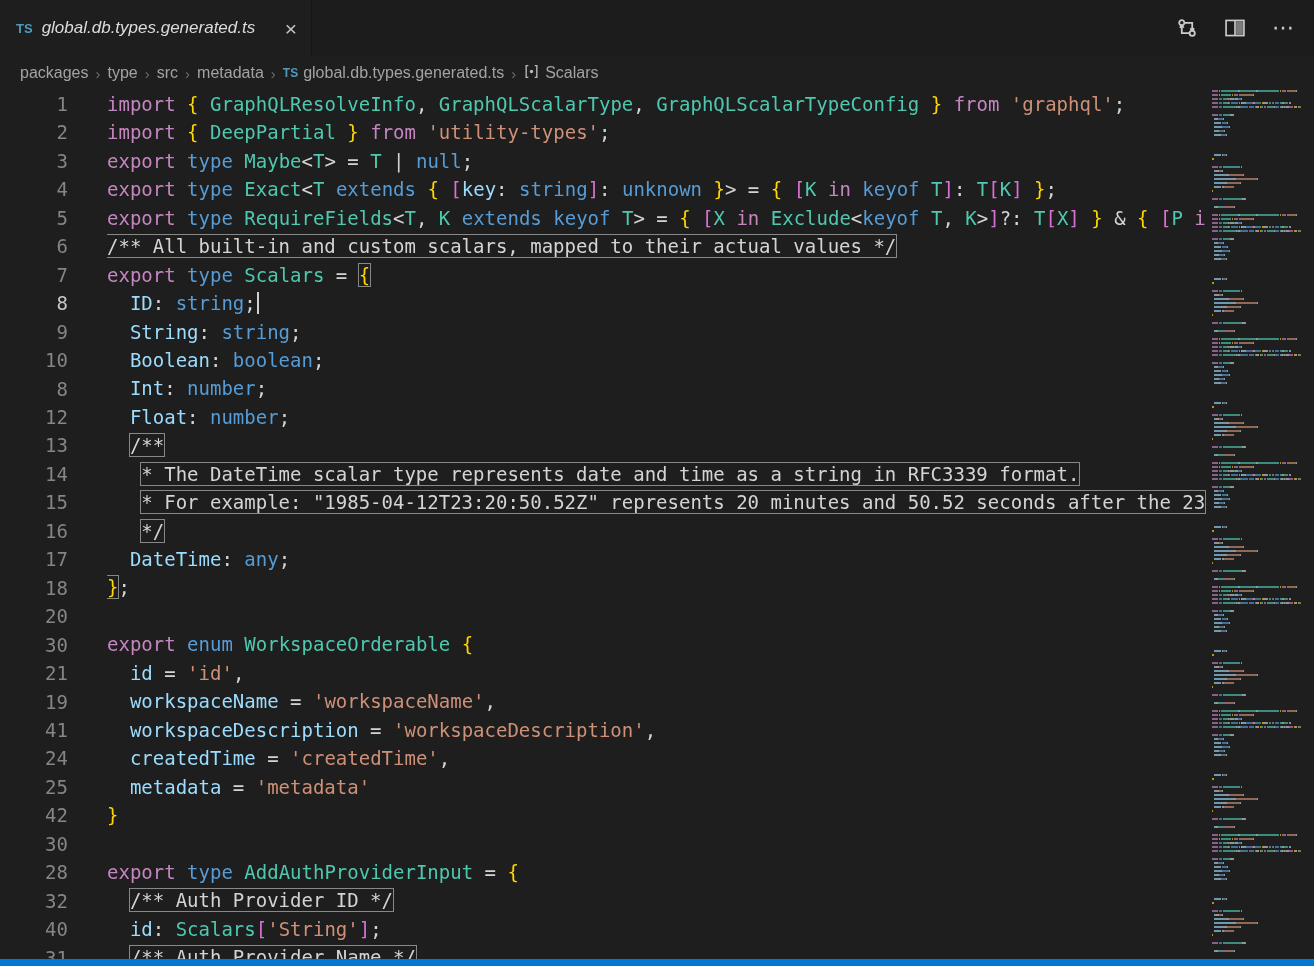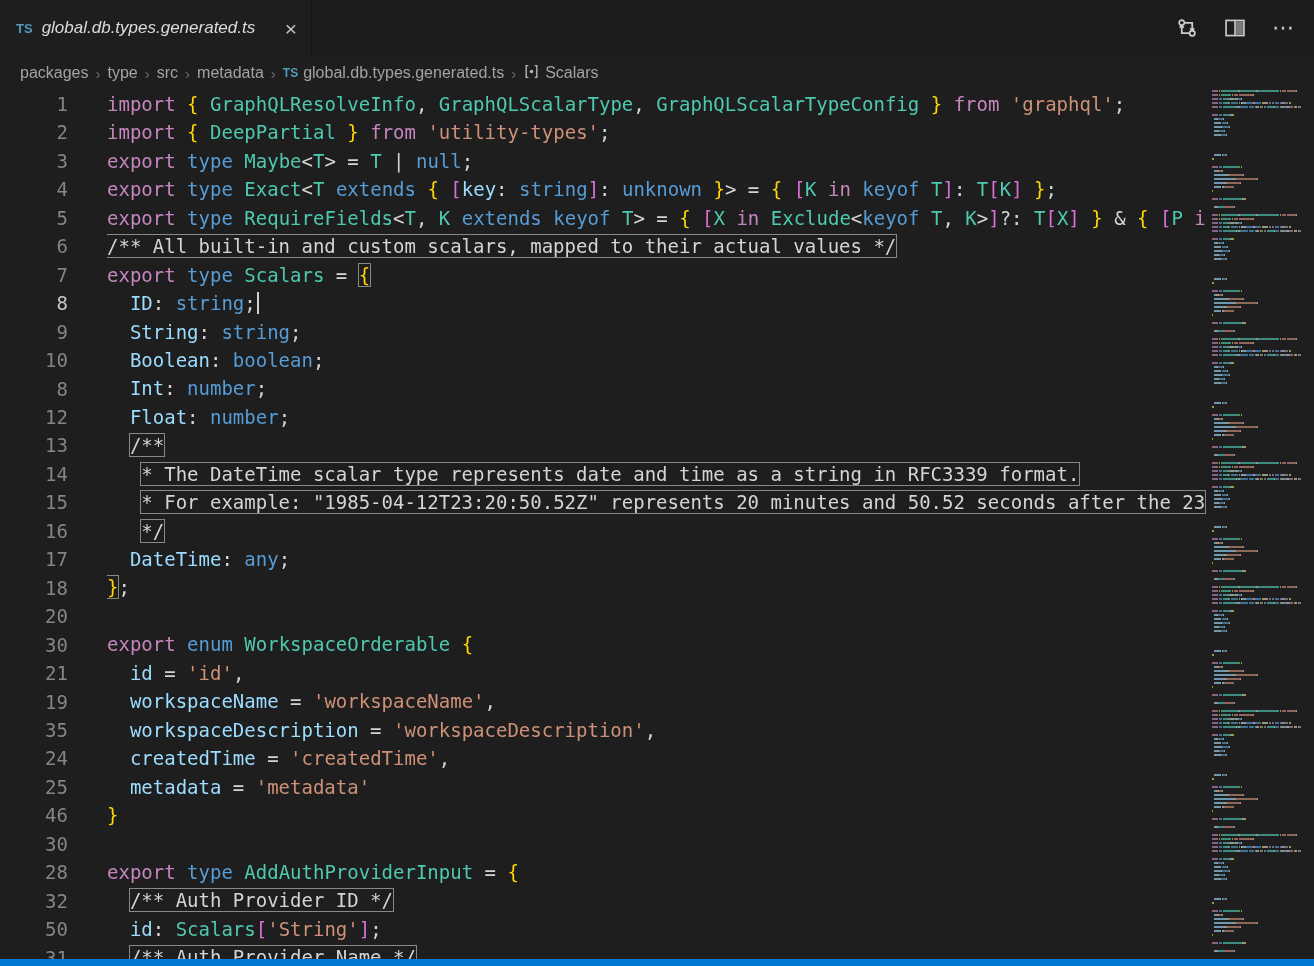--- a/index.html
+++ b/index.html
@@ -128,28 +128,28 @@
       <div class="ln">13</div>
       <div class="ln">14</div>
       <div class="ln">15</div>
       <div class="ln">16</div>
       <div class="ln">17</div>
       <div class="ln">18</div>
       <div class="ln">20</div>
       <div class="ln">30</div>
       <div class="ln">21</div>
       <div class="ln">19</div>
-      <div class="ln">35</div>
+      <div class="ln">41</div>
       <div class="ln">24</div>
       <div class="ln">25</div>
-      <div class="ln">46</div>
+      <div class="ln">42</div>
       <div class="ln">30</div>
       <div class="ln">28</div>
       <div class="ln">32</div>
-      <div class="ln">50</div>
+      <div class="ln">40</div>
       <div class="ln">31</div>
     </div>
   <div class="code-area"><div class="cl"><span style="color: rgb(197, 134, 192);">import</span><span style="color: rgb(212, 212, 212);"> </span><span style="color: rgb(255, 215, 0);">{</span><span style="color: rgb(212, 212, 212);"> </span><span style="color: rgb(78, 201, 176);">GraphQLResolveInfo</span><span style="color: rgb(212, 212, 212);">, </span><span style="color: rgb(78, 201, 176);">GraphQLScalarType</span><span style="color: rgb(212, 212, 212);">, </span><span style="color: rgb(78, 201, 176);">GraphQLScalarTypeConfig</span><span style="color: rgb(212, 212, 212);"> </span><span style="color: rgb(255, 215, 0);">}</span><span style="color: rgb(212, 212, 212);"> </span><span style="color: rgb(197, 134, 192);">from</span><span style="color: rgb(212, 212, 212);"> </span><span style="color: rgb(206, 145, 120);">'graphql'</span><span style="color: rgb(212, 212, 212);">;</span></div><div class="cl"><span style="color: rgb(197, 134, 192);">import</span><span style="color: rgb(212, 212, 212);"> </span><span style="color: rgb(255, 215, 0);">{</span><span style="color: rgb(212, 212, 212);"> </span><span style="color: rgb(78, 201, 176);">DeepPartial</span><span style="color: rgb(212, 212, 212);"> </span><span style="color: rgb(255, 215, 0);">}</span><span style="color: rgb(212, 212, 212);"> </span><span style="color: rgb(197, 134, 192);">from</span><span style="color: rgb(212, 212, 212);"> </span><span style="color: rgb(206, 145, 120);">'utility-types'</span><span style="color: rgb(212, 212, 212);">;</span></div><div class="cl"><span style="color: rgb(197, 134, 192);">export</span><span style="color: rgb(212, 212, 212);"> </span><span style="color: rgb(86, 156, 214);">type</span><span style="color: rgb(212, 212, 212);"> </span><span style="color: rgb(78, 201, 176);">Maybe</span><span style="color: rgb(212, 212, 212);">&lt;</span><span style="color: rgb(78, 201, 176);">T</span><span style="color: rgb(212, 212, 212);">&gt;</span><span style="color: rgb(212, 212, 212);"> = </span><span style="color: rgb(78, 201, 176);">T</span><span style="color: rgb(212, 212, 212);"> | </span><span style="color: rgb(86, 156, 214);">null</span><span style="color: rgb(212, 212, 212);">;</span></div><div class="cl"><span style="color: rgb(197, 134, 192);">export</span><span style="color: rgb(212, 212, 212);"> </span><span style="color: rgb(86, 156, 214);">type</span><span style="color: rgb(212, 212, 212);"> </span><span style="color: rgb(78, 201, 176);">Exact</span><span style="color: rgb(212, 212, 212);">&lt;</span><span style="color: rgb(78, 201, 176);">T</span><span style="color: rgb(212, 212, 212);"> </span><span style="color: rgb(86, 156, 214);">extends</span><span style="color: rgb(212, 212, 212);"> </span><span style="color: rgb(255, 215, 0);">{</span><span style="color: rgb(212, 212, 212);"> </span><span style="color: rgb(218, 112, 214);">[</span><span style="color: rgb(156, 220, 254);">key</span><span style="color: rgb(212, 212, 212);">: </span><span style="color: rgb(86, 156, 214);">string</span><span style="color: rgb(218, 112, 214);">]</span><span style="color: rgb(212, 212, 212);">: </span><span style="color: rgb(86, 156, 214);">unknown</span><span style="color: rgb(212, 212, 212);"> </span><span style="color: rgb(255, 215, 0);">}</span><span style="color: rgb(212, 212, 212);">&gt;</span><span style="color: rgb(212, 212, 212);"> = </span><span style="color: rgb(255, 215, 0);">{</span><span style="color: rgb(212, 212, 212);"> </span><span style="color: rgb(218, 112, 214);">[</span><span style="color: rgb(78, 201, 176);">K</span><span style="color: rgb(212, 212, 212);"> </span><span style="color: rgb(197, 134, 192);">in</span><span style="color: rgb(212, 212, 212);"> </span><span style="color: rgb(86, 156, 214);">keyof</span><span style="color: rgb(212, 212, 212);"> </span><span style="color: rgb(78, 201, 176);">T</span><span style="color: rgb(218, 112, 214);">]</span><span style="color: rgb(212, 212, 212);">: </span><span style="color: rgb(78, 201, 176);">T</span><span style="color: rgb(218, 112, 214);">[</span><span style="color: rgb(78, 201, 176);">K</span><span style="color: rgb(218, 112, 214);">]</span><span style="color: rgb(212, 212, 212);"> </span><span style="color: rgb(255, 215, 0);">}</span><span style="color: rgb(212, 212, 212);">;</span></div><div class="cl"><span style="color: rgb(197, 134, 192);">export</span><span style="color: rgb(212, 212, 212);"> </span><span style="color: rgb(86, 156, 214);">type</span><span style="color: rgb(212, 212, 212);"> </span><span style="color: rgb(78, 201, 176);">RequireFields</span><span style="color: rgb(212, 212, 212);">&lt;</span><span style="color: rgb(78, 201, 176);">T</span><span style="color: rgb(212, 212, 212);">, </span><span style="color: rgb(78, 201, 176);">K</span><span style="color: rgb(212, 212, 212);"> </span><span style="color: rgb(86, 156, 214);">extends</span><span style="color: rgb(212, 212, 212);"> </span><span style="color: rgb(86, 156, 214);">keyof</span><span style="color: rgb(212, 212, 212);"> </span><span style="color: rgb(78, 201, 176);">T</span><span style="color: rgb(212, 212, 212);">&gt;</span><span style="color: rgb(212, 212, 212);"> = </span><span style="color: rgb(255, 215, 0);">{</span><span style="color: rgb(212, 212, 212);"> </span><span style="color: rgb(218, 112, 214);">[</span><span style="color: rgb(78, 201, 176);">X</span><span style="color: rgb(212, 212, 212);"> </span><span style="color: rgb(197, 134, 192);">in</span><span style="color: rgb(212, 212, 212);"> </span><span style="color: rgb(78, 201, 176);">Exclude</span><span style="color: rgb(212, 212, 212);">&lt;</span><span style="color: rgb(86, 156, 214);">keyof</span><span style="color: rgb(212, 212, 212);"> </span><span style="color: rgb(78, 201, 176);">T</span><span style="color: rgb(212, 212, 212);">, </span><span style="color: rgb(78, 201, 176);">K</span><span style="color: rgb(212, 212, 212);">&gt;</span><span style="color: rgb(218, 112, 214);">]</span><span style="color: rgb(212, 212, 212);">?: </span><span style="color: rgb(78, 201, 176);">T</span><span style="color: rgb(218, 112, 214);">[</span><span style="color: rgb(78, 201, 176);">X</span><span style="color: rgb(218, 112, 214);">]</span><span style="color: rgb(212, 212, 212);"> </span><span style="color: rgb(255, 215, 0);">}</span><span style="color: rgb(212, 212, 212);"> &amp; </span><span style="color: rgb(255, 215, 0);">{</span><span style="color: rgb(212, 212, 212);"> </span><span style="color: rgb(218, 112, 214);">[</span><span style="color: rgb(78, 201, 176);">P</span><span style="color: rgb(212, 212, 212);"> </span><span style="color: rgb(197, 134, 192);">i</span></div><div class="cl"><span class="match">/** All built-in and custom scalars, mapped to their actual values */</span></div><div class="cl"><span style="color: rgb(197, 134, 192);">export</span><span style="color: rgb(212, 212, 212);"> </span><span style="color: rgb(86, 156, 214);">type</span><span style="color: rgb(212, 212, 212);"> </span><span style="color: rgb(78, 201, 176);">Scalars</span><span style="color: rgb(212, 212, 212);"> = </span><span class="match" style="color: rgb(255, 215, 0);">{</span></div><div class="cl"><span style="color: rgb(212, 212, 212);">  </span><span style="color: rgb(156, 220, 254);">ID</span><span style="color: rgb(212, 212, 212);">: </span><span style="color: rgb(86, 156, 214);">string</span><span style="color: rgb(212, 212, 212);">;</span><span class="cursor"></span></div><div class="cl"><span style="color: rgb(212, 212, 212);">  </span><span style="color: rgb(156, 220, 254);">String</span><span style="color: rgb(212, 212, 212);">: </span><span style="color: rgb(86, 156, 214);">string</span><span style="color: rgb(212, 212, 212);">;</span></div><div class="cl"><span style="color: rgb(212, 212, 212);">  </span><span style="color: rgb(156, 220, 254);">Boolean</span><span style="color: rgb(212, 212, 212);">: </span><span style="color: rgb(86, 156, 214);">boolean</span><span style="color: rgb(212, 212, 212);">;</span></div><div class="cl"><span style="color: rgb(212, 212, 212);">  </span><span style="color: rgb(156, 220, 254);">Int</span><span style="color: rgb(212, 212, 212);">: </span><span style="color: rgb(86, 156, 214);">number</span><span style="color: rgb(212, 212, 212);">;</span></div><div class="cl"><span style="color: rgb(212, 212, 212);">  </span><span style="color: rgb(156, 220, 254);">Float</span><span style="color: rgb(212, 212, 212);">: </span><span style="color: rgb(86, 156, 214);">number</span><span style="color: rgb(212, 212, 212);">;</span></div><div class="cl"><span style="color: rgb(212, 212, 212);">  </span><span class="match">/**</span></div><div class="cl"><span style="color: rgb(212, 212, 212);">   </span><span class="match">* The DateTime scalar type represents date and time as a string in RFC3339 format.</span></div><div class="cl"><span style="color: rgb(212, 212, 212);">   </span><span class="match">* For example: "1985-04-12T23:20:50.52Z" represents 20 minutes and 50.52 seconds after the 23</span></div><div class="cl"><span style="color: rgb(212, 212, 212);">   </span><span class="match">*/</span></div><div class="cl"><span style="color: rgb(212, 212, 212);">  </span><span style="color: rgb(156, 220, 254);">DateTime</span><span style="color: rgb(212, 212, 212);">: </span><span style="color: rgb(86, 156, 214);">any</span><span style="color: rgb(212, 212, 212);">;</span></div><div class="cl"><span class="match" style="color: rgb(255, 215, 0);">}</span><span style="color: rgb(212, 212, 212);">;</span></div><div class="cl"></div><div class="cl"><span style="color: rgb(197, 134, 192);">export</span><span style="color: rgb(212, 212, 212);"> </span><span style="color: rgb(86, 156, 214);">enum</span><span style="color: rgb(212, 212, 212);"> </span><span style="color: rgb(78, 201, 176);">WorkspaceOrderable</span><span style="color: rgb(212, 212, 212);"> </span><span style="color: rgb(255, 215, 0);">{</span></div><div class="cl"><span style="color: rgb(212, 212, 212);">  </span><span style="color: rgb(156, 220, 254);">id</span><span style="color: rgb(212, 212, 212);"> = </span><span style="color: rgb(206, 145, 120);">'id'</span><span style="color: rgb(212, 212, 212);">,</span></div><div class="cl"><span style="color: rgb(212, 212, 212);">  </span><span style="color: rgb(156, 220, 254);">workspaceName</span><span style="color: rgb(212, 212, 212);"> = </span><span style="color: rgb(206, 145, 120);">'workspaceName'</span><span style="color: rgb(212, 212, 212);">,</span></div><div class="cl"><span style="color: rgb(212, 212, 212);">  </span><span style="color: rgb(156, 220, 254);">workspaceDescription</span><span style="color: rgb(212, 212, 212);"> = </span><span style="color: rgb(206, 145, 120);">'workspaceDescription'</span><span style="color: rgb(212, 212, 212);">,</span></div><div class="cl"><span style="color: rgb(212, 212, 212);">  </span><span style="color: rgb(156, 220, 254);">createdTime</span><span style="color: rgb(212, 212, 212);"> = </span><span style="color: rgb(206, 145, 120);">'createdTime'</span><span style="color: rgb(212, 212, 212);">,</span></div><div class="cl"><span style="color: rgb(212, 212, 212);">  </span><span style="color: rgb(156, 220, 254);">metadata</span><span style="color: rgb(212, 212, 212);"> = </span><span style="color: rgb(206, 145, 120);">'metadata'</span></div><div class="cl"><span style="color: rgb(255, 215, 0);">}</span></div><div class="cl"></div><div class="cl"><span style="color: rgb(197, 134, 192);">export</span><span style="color: rgb(212, 212, 212);"> </span><span style="color: rgb(86, 156, 214);">type</span><span style="color: rgb(212, 212, 212);"> </span><span style="color: rgb(78, 201, 176);">AddAuthProviderInput</span><span style="color: rgb(212, 212, 212);"> = </span><span style="color: rgb(255, 215, 0);">{</span></div><div class="cl"><span style="color: rgb(212, 212, 212);">  </span><span class="match">/** Auth Provider ID */</span></div><div class="cl"><span style="color: rgb(212, 212, 212);">  </span><span style="color: rgb(156, 220, 254);">id</span><span style="color: rgb(212, 212, 212);">: </span><span style="color: rgb(78, 201, 176);">Scalars</span><span style="color: rgb(218, 112, 214);">[</span><span style="color: rgb(206, 145, 120);">'String'</span><span style="color: rgb(218, 112, 214);">]</span><span style="color: rgb(212, 212, 212);">;</span></div><div class="cl"><span style="color: rgb(212, 212, 212);">  </span><span class="match">/** Auth Provider Name */</span></div></div>
   <div class="minimap">
     <div>
         <div class="mm-row">
           <i style="left: 0px; width: 5.7px; background: rgb(197, 134, 192);"></i>
           <i style="left: 6.65px; width: 1px; background: rgb(255, 215, 0);"></i>
           <i style="left: 8.55px; width: 17.1px; background: rgb(78, 201, 176);"></i>
           <i style="left: 25.65px; width: 1.9px; background: rgb(212, 212, 212);"></i>

